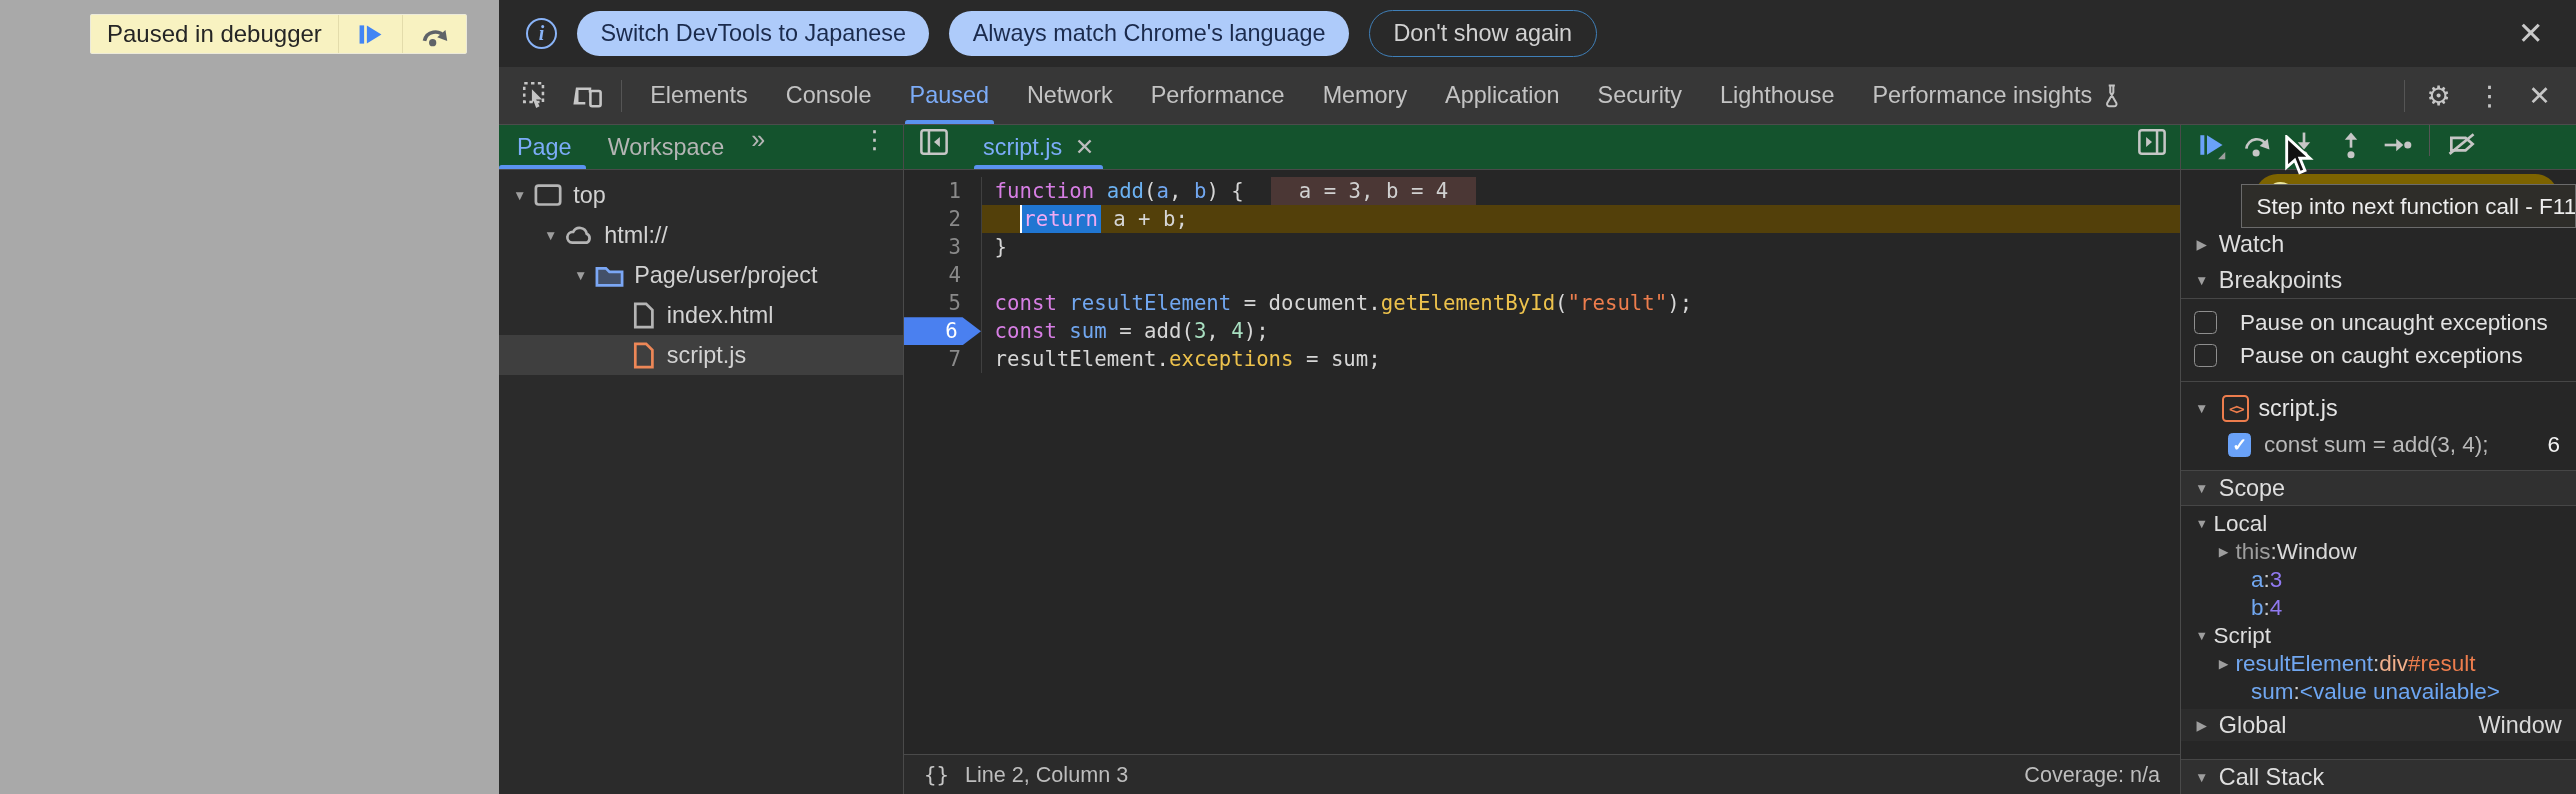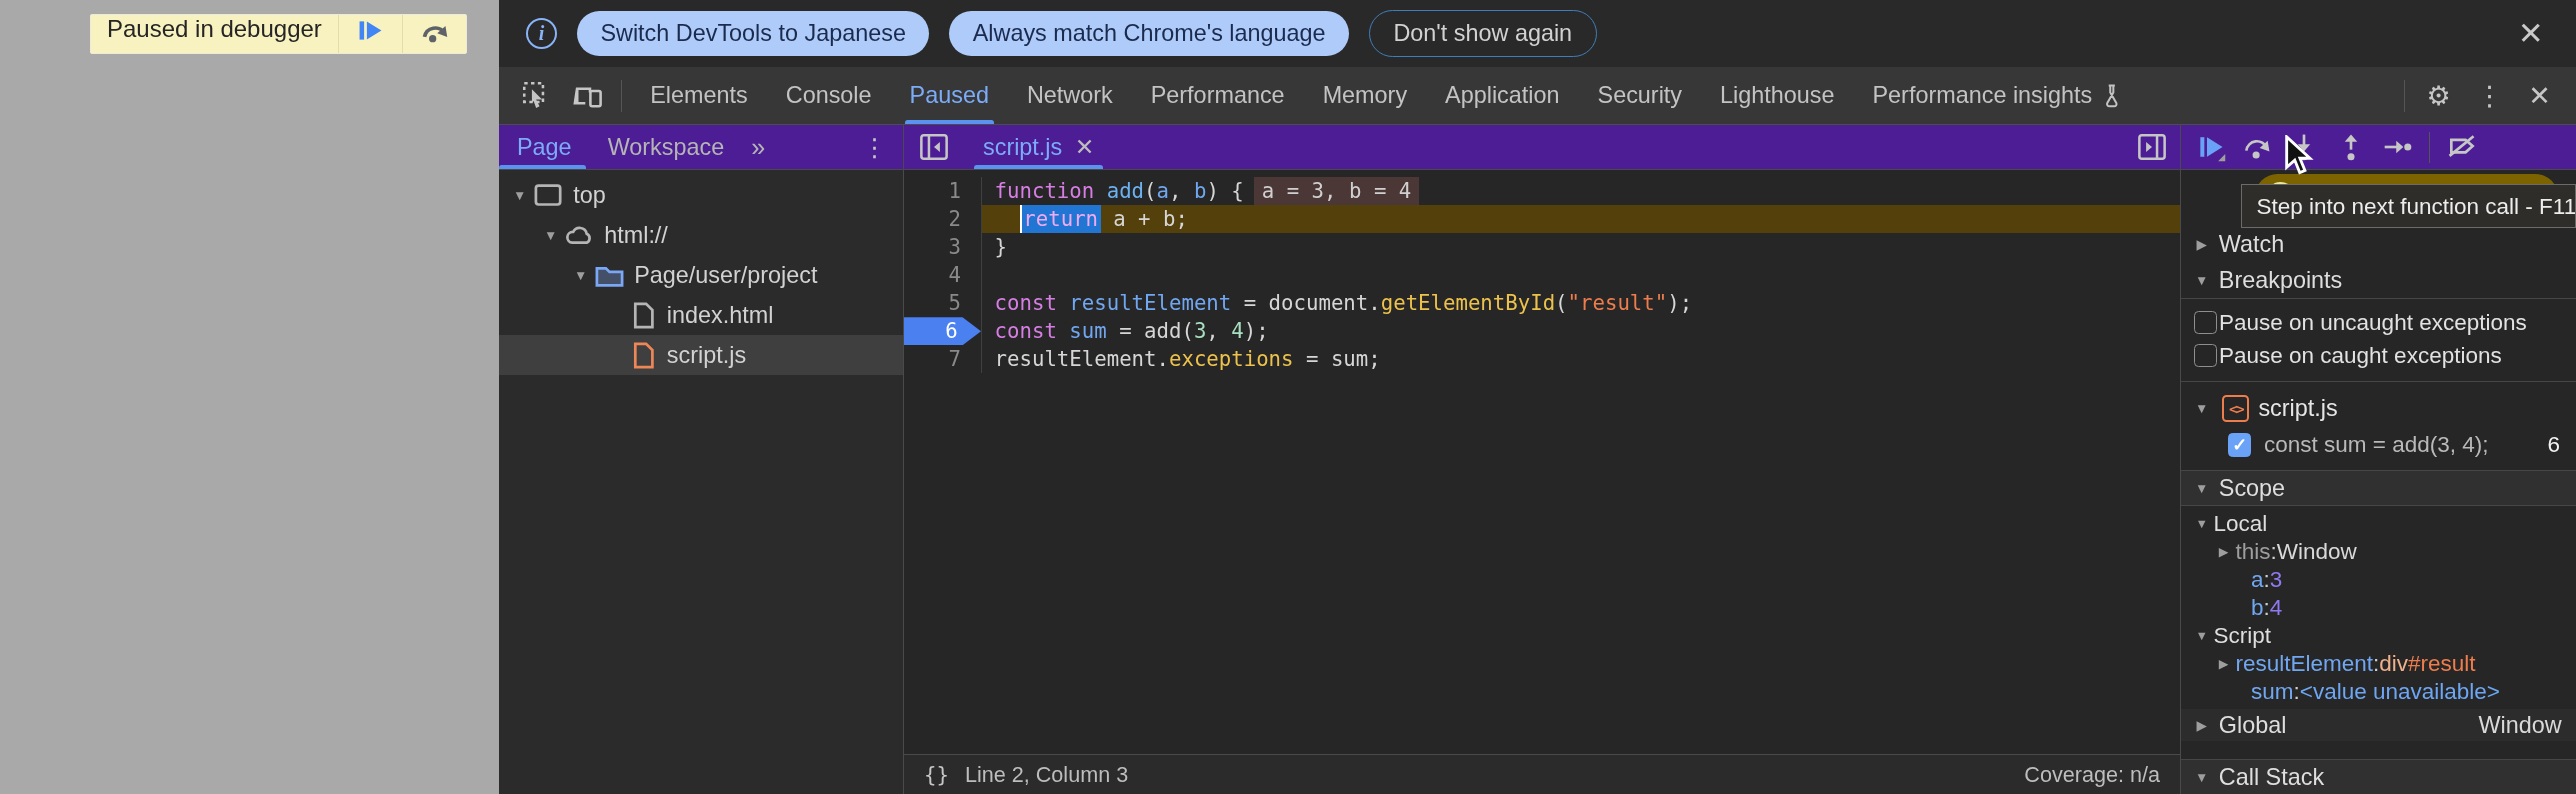--- a/index.html
+++ b/index.html
@@ -3,21 +3,21 @@
 <meta charset="utf-8">
 <style>
   * { margin:0; padding:0; box-sizing:border-box; }
   html,body { width:2576px; height:795px; overflow:hidden; }
   body { position:relative; background:#a9a9a9; font-family:"Liberation Sans", sans-serif; color:#d6d6d6; }
 
   
   .page-area { position:absolute; left:0; top:0; width:499px; height:795px; background:#a9a9a9; }
   .paused-badge { position:absolute; left:90px; top:14.4px; height:40px; display:flex; align-items:stretch;
     background:#f8f2c1; border:1.8px solid #eceada; border-radius:1.8px; }
-  .paused-badge .seg { display:flex; align-items:flex-start; padding:0 16px; }
+  .paused-badge .seg { display:flex; align-items:center; padding:0 16px; }
   .paused-badge .seg + .seg { border-left:1.8px solid #e3dcab; }
   .paused-badge .label { color:#252525; font-size:24px; }
   .pb-icon { width:31px; height:31px; display:block; }
 
   
   .devtools { position:absolute; left:499px; top:0; width:2077px; height:795px; background:#262626;
     display:flex; flex-direction:column; }
 
   
   .notif-bar { height:67px; flex:0 0 67px; background:#292929; display:flex; align-items:center;
@@ -35,22 +35,22 @@
   .tb-icon { width:36px; height:36px; margin:0 7.2px; display:flex; align-items:center; justify-content:center; }
   .tb-divider { width:0.9px; height:32px; background:#555; margin:0 9px; }
   .main-tab { font-size:23.4px; color:#c3c3c3; padding:0 19px; height:100%; display:flex; align-items:center; gap:9px; position:relative; white-space:nowrap; }
   .main-tab.active { color:#7cacf8; }
   .main-tab.active::after { content:""; position:absolute; left:14.4px; right:14.4px; bottom:0; height:4.5px; background:#5b93f0; border-radius:2.7px 2.7px 0 0; }
   .tabs-right { margin-left:auto; display:flex; align-items:center; padding-right:12.6px; }
   .glyph-btn { color:#c6c6c6; font-size:27px; padding:0 12.6px; }
 
   
   .dt-body { flex:1; display:flex; min-height:0; }
-  .col-header { height:45px; flex:0 0 45px; background:#4c1d95; border-bottom:0.9px solid #4a4a4a;
-    display:flex; align-items:center; }
+  .col-header { height:45px; flex:0 0 45px; background:#14532d; border-bottom:0.9px solid #4a4a4a;
+    display:flex; }
 
   
   .nav-col { width:405px; flex:0 0 405px; display:flex; flex-direction:column; border-right:0.9px solid #4a4a4a; background:#2b2b2b; }
   .nav-tab { font-size:23.4px; color:#b5b5b5; padding:0 18px; height:100%; display:flex; align-items:center; position:relative; }
   .nav-tab.active { color:#7cacf8; }
   .nav-tab.active::after { content:""; position:absolute; left:0; right:3.6px; bottom:0; height:4.5px; background:#5b93f0; border-radius:2.7px 2.7px 0 0; }
   .nav-more { color:#b5b5b5; font-size:25px; padding:0 9px; letter-spacing:1.8px; }
   .nav-kebab { margin-left:auto; color:#c6c6c6; font-size:25px; padding:0 16px; }
   .tree { flex:1; padding-top:5.4px; font-size:23.4px; color:#d2d2d2; overflow:hidden; }
   .tree-row { height:40px; display:flex; align-items:center; white-space:nowrap; }
@@ -69,41 +69,41 @@
   .edit-header .spacer { flex:1; }
   .code-area { flex:1; padding-top:7.2px; font-family:"DejaVu Sans Mono", monospace; font-size:20.7px; overflow:hidden; }
   .code-row { display:flex; height:28px; line-height:28px; white-space:pre; }
   .gutter { width:77px; flex:0 0 77px; text-align:right; padding-right:20px; color:#8a8a8a; }
   .gutter.bp { background:#4a80f0; color:#fff; clip-path:polygon(0 0,76% 0,100% 50%,76% 100%,0 100%); padding-right:23.4px; }
   .code-cell { flex:1; border-left:0.9px solid #404040; padding-left:12.6px; color:#d6d6d6; }
   .code-row.paused .code-cell { background:#53400a; }
   .tok-kw { color:#d77ee4; } .tok-fn { color:#6cb2f2; } .tok-vr { color:#71a7f0; }
   .tok-pl { color:#d6d6d6; } .tok-fy { color:#edc24c; } .tok-st { color:#ed7d4d; } .tok-nm { color:#a8dfc1; }
   .tok-ret { background:#2076d2; color:#f2aaf2; border-left:2.7px solid #fff; padding:1.8px 2.7px 1.8px 1.8px; }
-  .inline-badge { display:inline-block; margin-left:10px; padding:0 8px; background:#4b3735; color:#d0d0d0; font-size:20.7px; }
+  .inline-badge { display:inline-block; margin-left:27px; padding:0 28px; background:#4b3735; color:#d0d0d0; font-size:20.7px; }
   .status-bar { height:41px; flex:0 0 41px; background:#2b2b2b; border-top:0.9px solid #4a4a4a;
     display:flex; align-items:center; font-size:21.6px; color:#bdbdbd; padding:0 20px; gap:16px; }
   .pp-icon { font-family:"DejaVu Sans Mono",monospace; font-size:20.7px; color:#c6c6c6; }
   .status-bar .right { margin-left:auto; }
 
   
   .debug-col { width:396px; flex:0 0 396px; display:flex; flex-direction:column; border-left:0.9px solid #4a4a4a; background:#262626; position:relative; }
   .debug-toolbar { gap:1.8px; padding-left:7.2px; }
   .dbg-btn { width:45px; height:40px; display:flex; align-items:center; justify-content:center; }
   .dbg-divider { width:0.9px; height:31px; background:#555; margin:0 7.2px; }
   .debug-content { flex:1; display:flex; flex-direction:column; min-height:0; }
   .banner-zone { height:56px; flex:0 0 56px; position:relative; }
   .paused-banner { position:absolute; top:3.6px; left:74px; right:18px; height:45px; border-radius:23.4px; background:#7d6300; z-index:1; }
   .paused-banner .dot { position:absolute; left:10.8px; top:8px; width:29px; height:29px; border-radius:50%; background:#ece7a0; }
   .dbg-tooltip { position:absolute; top:14.4px; left:60px; right:0; z-index:2; background:#2e2d29; border:1.8px solid #6b6b6b;
     padding:7.2px 0 7.2px 14.4px; font-size:22.5px; color:#ededed; white-space:nowrap; overflow:hidden; }
   .sec-row { height:36px; display:flex; align-items:center; font-size:23.4px; color:#dedede; padding-left:9px; gap:5.4px; flex:0 0 auto; }
   .hdr-bg { background:#303030; border-top:0.9px solid #464646; border-bottom:0.9px solid #464646; }
   .hr-line { height:0.9px; background:#464646; flex:0 0 0.9px; }
-  .toggle-row { height:33px; display:flex; align-items:center; gap:2px; padding-left:12.6px; font-size:22.5px; color:#e2e2e2; white-space:nowrap; }
+  .toggle-row { height:33px; display:flex; align-items:center; gap:23px; padding-left:12.6px; font-size:22.5px; color:#e2e2e2; white-space:nowrap; }
   .checkbox { width:23.4px; height:23.4px; border:1.8px solid #8f8f8f; border-radius:4.5px; background:transparent; flex:0 0 23.4px; }
   .checkbox.checked { background:#6aa2f8; border-color:#6aa2f8; color:#fff; display:flex; align-items:center; justify-content:center; font-size:18px; font-weight:bold; }
   .bp-group { padding-top:9px; }
   .bp-file-row { height:36px; display:flex; align-items:center; gap:9px; padding-left:9px; font-size:23.4px; color:#e6e6e6; }
   .js-badge { width:27px; height:27px; border:2.7px solid #ed7d4d; border-radius:4.5px; color:#ed7d4d; display:flex; align-items:center; justify-content:center;
     font-size:14.4px; font-weight:bold; font-family:"DejaVu Sans Mono",monospace; letter-spacing:-1.8px; }
   .bp-entry { height:36px; display:flex; align-items:center; gap:12.6px; padding:0 16px 0 47px; font-size:22.5px; color:#b9b9b9; }
   .bp-entry .lineno { margin-left:auto; color:#f2f2f2; }
   .scope-list { padding:3.6px 0; }
   .scope-row { height:28px; display:flex; align-items:center; font-size:22.5px; white-space:nowrap; }

